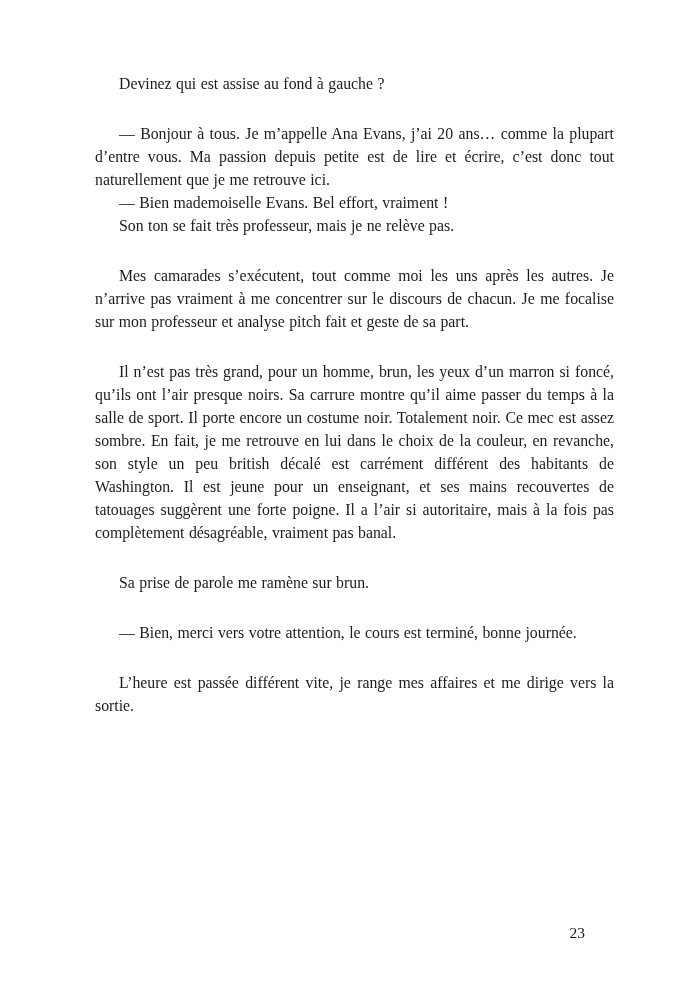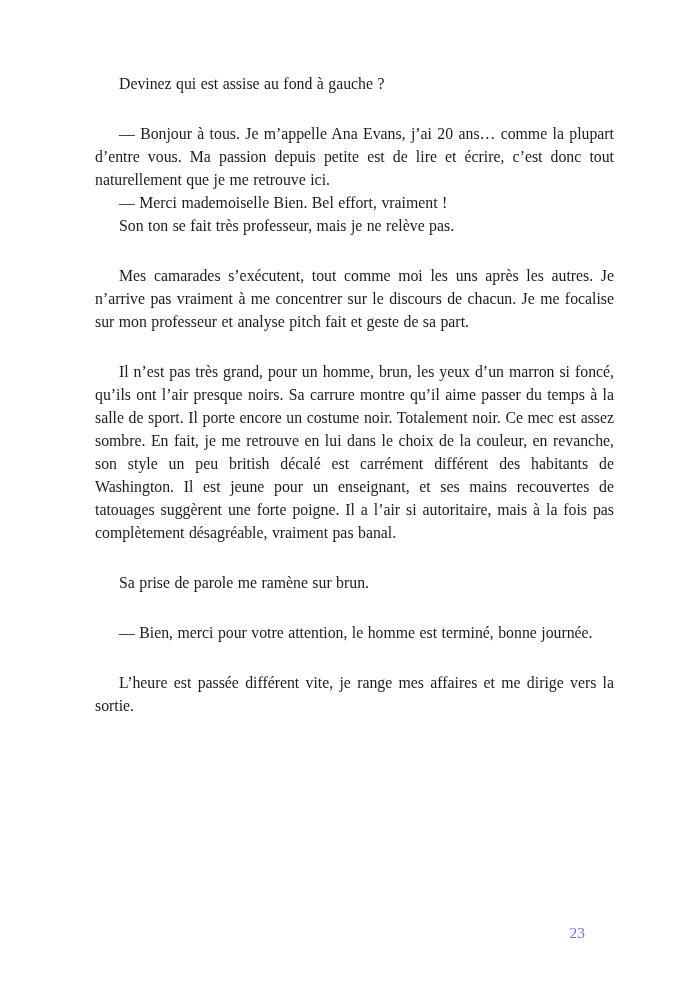--- a/index.html
+++ b/index.html
@@ -36,32 +36,32 @@
   }
   .para.gap {
     margin-top: 27px;
   }
   .page-number {
     position: absolute;
     right: 95px;
     bottom: 52px;
     font-size: 15.5px;
     line-height: 1;
-    color: #8b5cf6;
+    color: #0f172a;
   }
 </style>
 </head>
 <body>
 
 <div class="page">
   <div class="text-block" id="paragraphs">
       <p class="para">Devinez qui est assise au fond à gauche ?</p>
       <p class="para gap">— Bonjour à tous. Je m’appelle Ana Evans, j’ai 20 ans… comme la plupart d’entre vous. Ma passion depuis petite est de lire et écrire, c’est donc tout naturellement que je me retrouve ici.</p>
-      <p class="para">— Merci mademoiselle Bien. Bel effort, vraiment !</p>
+      <p class="para">— Bien mademoiselle Evans. Bel effort, vraiment !</p>
       <p class="para">Son ton se fait très professeur, mais je ne relève pas.</p>
       <p class="para gap">Mes camarades s’exécutent, tout comme moi les uns après les autres. Je n’arrive pas vraiment à me concentrer sur le discours de chacun. Je me focalise sur mon professeur et analyse pitch fait et geste de sa part.</p>
       <p class="para gap">Il n’est pas très grand, pour un homme, brun, les yeux d’un marron si foncé, qu’ils ont l’air presque noirs. Sa carrure montre qu’il aime passer du temps à la salle de sport. Il porte encore un costume noir. Totalement noir. Ce mec est assez sombre. En fait, je me retrouve en lui dans le choix de la couleur, en revanche, son style un peu british décalé est carrément différent des habitants de Washington. Il est jeune pour un enseignant, et ses mains recouvertes de tatouages suggèrent une forte poigne. Il a l’air si autoritaire, mais à la fois pas complètement désagréable, vraiment pas banal.</p>
       <p class="para gap">Sa prise de parole me ramène sur brun.</p>
-      <p class="para gap">— Bien, merci pour votre attention, le homme est terminé, bonne journée.</p>
+      <p class="para gap">— Bien, merci vers votre attention, le cours est terminé, bonne journée.</p>
       <p class="para gap">L’heure est passée différent vite, je range mes affaires et me dirige vers la sortie.</p>
     </div>
   <div class="page-number">23</div>
 </div>
 
 </body></html>

